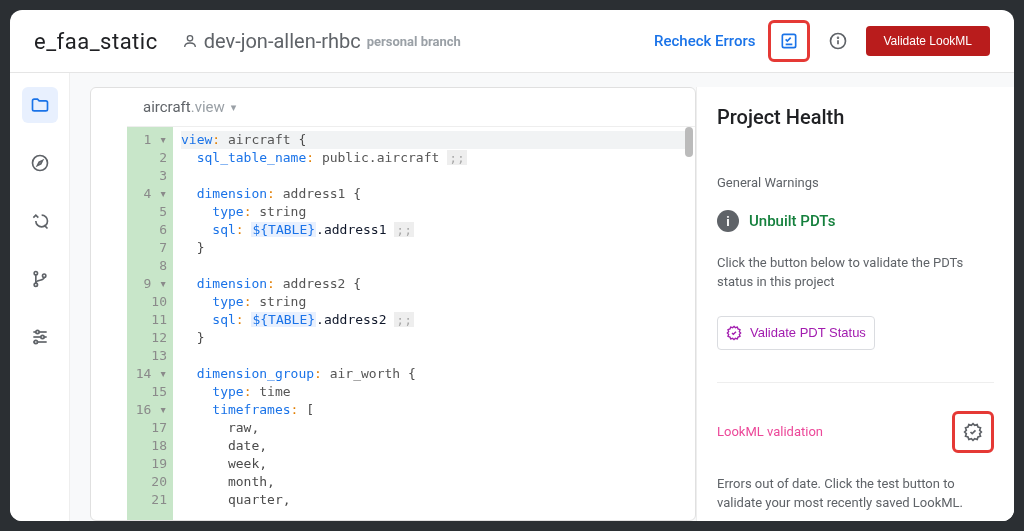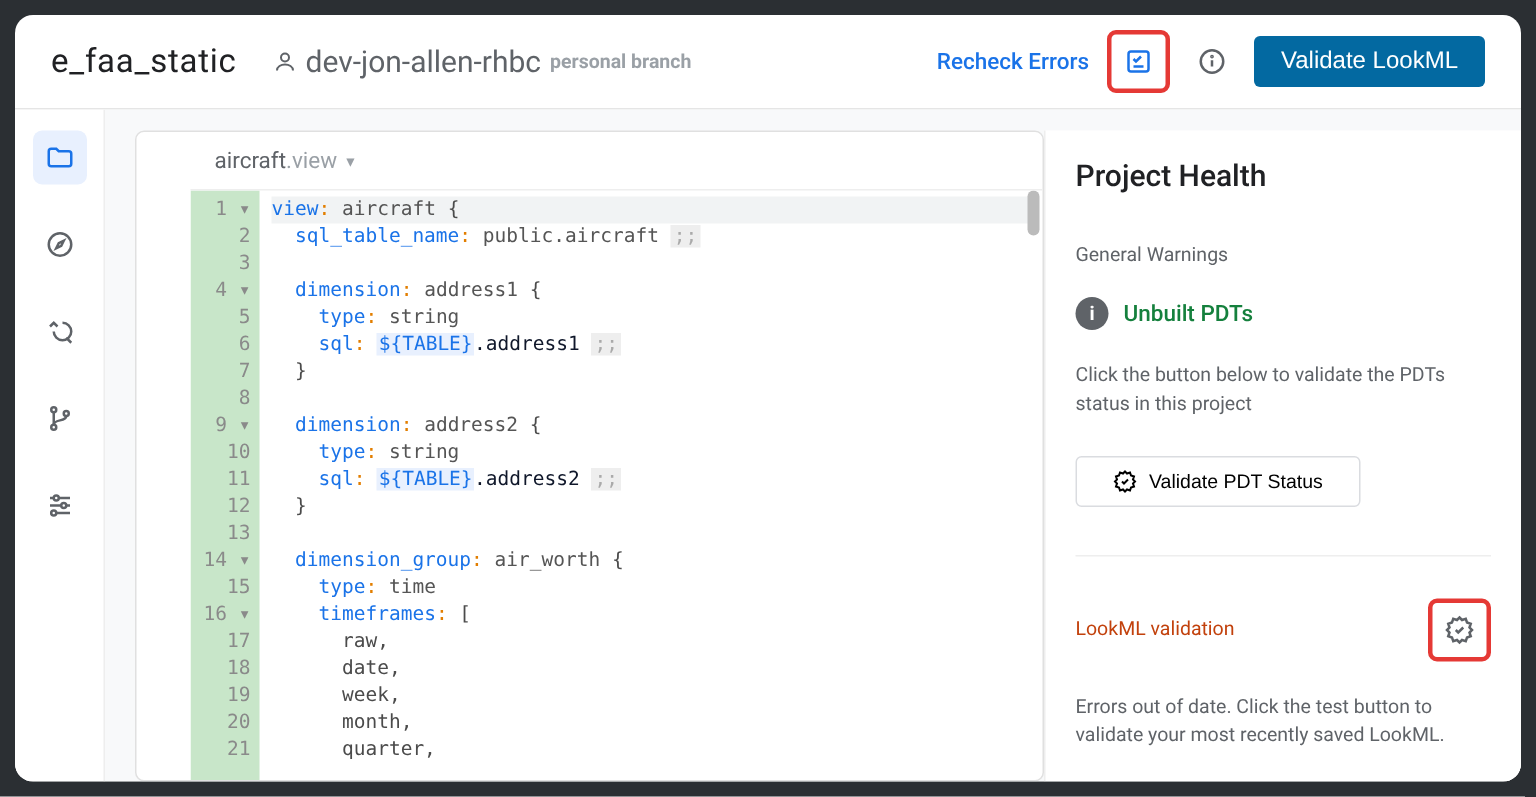--- a/index.html
+++ b/index.html
@@ -9,21 +9,21 @@
     .proj-title { font-size:22px; font-weight:400; color:#202124; letter-spacing:0.5px; }
     .branch-wrap { display:flex; align-items:center; gap:6px; margin-left:12px; }
     .person-icon { width:16px; height:16px; color:#5f6368; }
     .branch-name { font-size:20px; color:#5f6368; }
     .branch-type { font-size:13px; color:#9aa0a6;font-weight:bold; }
     .header-spacer { flex:1; }
     .recheck { color:#1a73e8; font-size:15px; font-weight:500; cursor:pointer; }
     .icon-btn { width:32px; height:32px; display:flex; align-items:center; justify-content:center; border-radius:4px; cursor:pointer; color:#5f6368; }
     .icon-btn.blue { color:#1a73e8; }
     .redbox { border:3px solid #e53935; border-radius:6px; padding:2px; }
-    .validate-btn { background:#0369a1; color:#fff; font-size:16px; font-weight:500; padding:8px 18px; border-radius:4px; cursor:pointer; border:none; }
+    .validate-btn { background:#b91c1c; color:#fff; font-size:12px; font-weight:500; padding:8px 18px; border-radius:4px; cursor:pointer; border:none; }
     .body { display:flex; flex:1; overflow:hidden; }
     .sidebar { width:60px; background:#fff; border-right:1px solid #eee; display:flex; flex-direction:column; align-items:center; padding-top:14px; gap:22px; }
     .side-icon { width:36px; height:36px; display:flex; align-items:center; justify-content:center; border-radius:6px; cursor:pointer; color:#5f6368; }
     .side-icon.active { background:#e8f0fe; color:#1a73e8; }
     .main-area { flex:1; background:#f8f9fa; padding:14px 0 0 20px; display:flex; gap:0; overflow:hidden; }
     .editor-card { background:#fff; border:1px solid #e0e0e0; border-radius:6px; flex:1; display:flex; flex-direction:column; overflow:hidden; min-width:520px;padding-left:36px; }
     .editor-tab { padding:10px 16px; font-size:15px; color:#5f6368; display:flex; align-items:center; gap:6px; border-bottom:1px solid #eee; }
     .editor-tab .fname { color:#5f6368; }
     .editor-tab .chev { color:#9aa0a6; font-size:11px; }
     .code-wrap { display:flex; flex:1; font-family:"SFMono-Regular",Consolas,Menlo,monospace; font-size:13px; line-height:18px; overflow:hidden; position:relative; }
@@ -34,30 +34,30 @@
     .code .line { height:18px; }
     .code .hl-line { background:#f1f3f4; }
     .kw { color:#1a73e8; }
     .colon { color:#e27e00; }
     .val { color:#555; }
     .tablexp { background:#e8f0fe; color:#1a73e8; padding:0 1px; }
     .tablexp2 { color:#0f172a; }
     .semi { background:#eeeeee; color:#aaa; padding:0 2px; }
     .scrollbar { position:absolute; right:2px; top:0; width:8px; height:30px; background:#bbb; border-radius:4px; }
     .right-panel { width:318px; background:#fff; border-left:1px solid #eee; padding:18px 20px 0 20px; display:flex; flex-direction:column; gap:14px; overflow:hidden; }
-    .rp-title { font-size:20px; font-weight:500; color:#202124; margin-bottom:16px; }
+    .rp-title { font-size:20px; font-weight:500; color:#202124; margin-bottom:28px; }
     .rp-section-title { font-size:13px; color:#5f6368; margin-top:4px; }
     .rp-row { display:flex; align-items:center; gap:10px; margin-top:6px; }
     .info-circle { width:22px; height:22px; border-radius:50%; background:#5f6368; color:#fff; display:flex; align-items:center; justify-content:center; font-size:13px; font-weight:bold; }
     .rp-item-title { font-size:15px; color:#15803d; font-weight:500; }
     .rp-desc { font-size:13px; color:#5f6368; line-height:1.45; margin-top:8px; }
-    .outline-btn { border:1px solid #dadce0; background:#fff; color:#000000; font-size:13px; padding:8px 24px; border-radius:4px; display:inline-flex; align-items:center; gap:8px; cursor:pointer; margin-top:10px; width:fit-content; }
+    .outline-btn { border:1px solid #dadce0; background:#fff; color:#a21caf; font-size:13px; padding:8px 8px; border-radius:4px; display:inline-flex; align-items:center; gap:8px; cursor:pointer; margin-top:10px; width:fit-content; }
     .divider { border-top:1px solid #eee; margin-top:18px; }
     .lookml-row { display:flex; align-items:center; justify-content:space-between; margin-top:14px; }
-    .lookml-label { font-size:13px; color:#c2410c; }
+    .lookml-label { font-size:13px; color:#ec4899; }
     svg { display:block; }
   </style>
 </head>
 <body>
 
 <div class="window">
   <div class="header">
     <span class="proj-title">e_faa_static</span>
     <div class="branch-wrap">
       <svg class="person-icon" viewBox="0 0 24 24" fill="none" stroke="currentColor" stroke-width="2">

